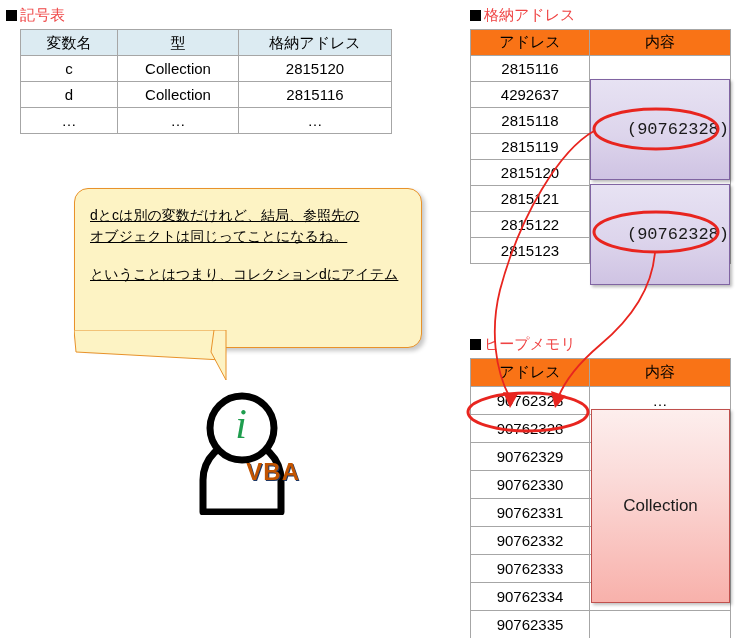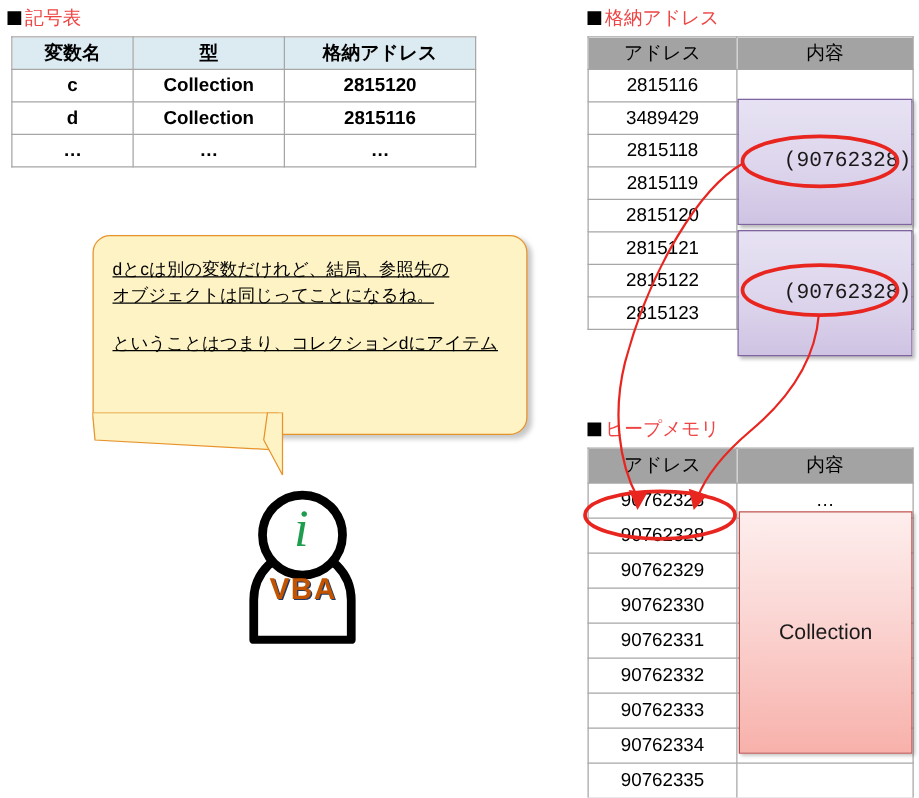--- a/index.html
+++ b/index.html
@@ -26,24 +26,24 @@
     text-align:center;
     font-size:15px;
     color:#000;
     padding:0;
     height:24px;
     line-height:24px;
     white-space:nowrap;
     overflow:hidden;
   }
   table.grid td.hd{background:#dcebf2;}
-  table.grid td.hdg{background:#a3a3a3;}
-
-  
-  #symbol-table{left:9px;top:29px;font-weight:bold;}
+  table.grid td.hdg{background:#f97316;font-family:Liberation Serif, serif;}
+
+  
+  #symbol-table{left:20px;top:29px;}
   #symbol-table td{height:25px;line-height:25px;}
   #symbol-table td.c0{width:96px;}
   #symbol-table td.c1{width:120px;}
   #symbol-table td.c2{width:152px;}
 
   
   #stack-table{left:470px;top:29px;}
   #stack-table td.c0{width:118px;}
   #stack-table td.c1{width:140px;}
   #stack-table td{height:25px;line-height:25px;}
@@ -97,21 +97,21 @@
   
   #mascot{position:absolute;left:185px;top:390px;width:115px;height:125px;}
   #mascot .letter-i{
     position:absolute;left:39px;top:12px;width:34px;height:44px;
     font-family:"Liberation Serif","DejaVu Serif",serif;
     font-style:italic;font-size:42px;line-height:44px;color:#1f9d4e;
     text-align:center;
   }
   #mascot .vba{
     position:absolute;left:0;top:68px;width:115px;
-    text-align:center;font-size:24px;font-weight:bold;
+    text-align:right;font-size:24px;font-weight:bold;
     color:#c25400;letter-spacing:1px;
     text-shadow:1px 1px 0 #1f3864;
   }
 </style>
 </head>
 <body>
 
 <div class="section-title" style="left:6px;top:6px;">
   <span class="sq"></span><span>記号表</span>
 </div>
@@ -149,21 +149,21 @@
   <tbody>
       <tr>
     <td class="hdg c0">アドレス</td>
     <td class="hdg c1">内容</td>
   </tr>
   <tr>
     <td class="c0">2815116</td>
     <td class="c1"></td>
   </tr>
   <tr>
-    <td class="c0">3489429</td>
+    <td class="c0">4292637</td>
     <td class="c1"></td>
   </tr>
   <tr>
     <td class="c0">2815118</td>
     <td class="c1"></td>
   </tr>
   <tr>
     <td class="c0">2815119</td>
     <td class="c1"></td>
   </tr>

